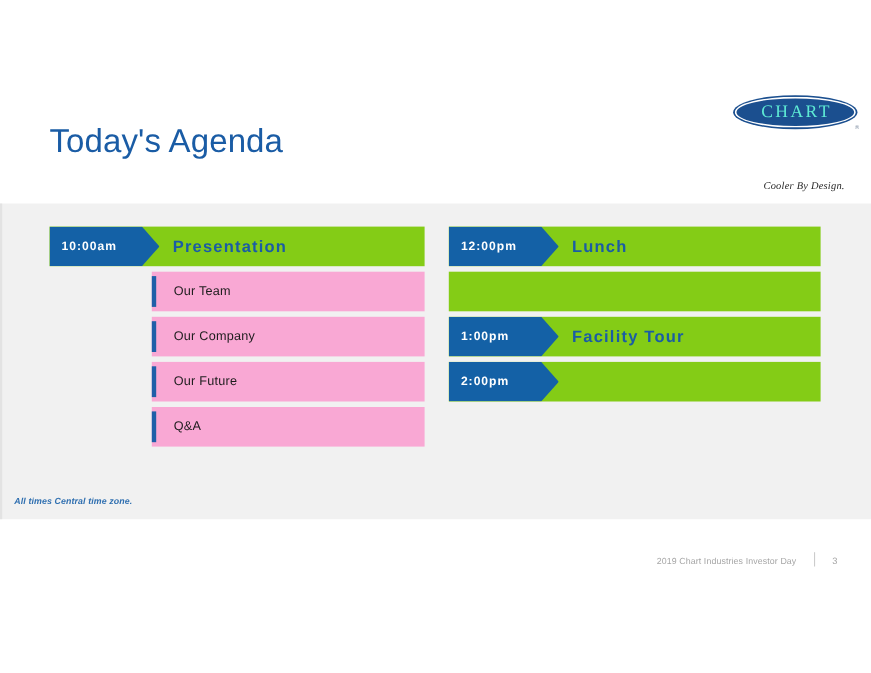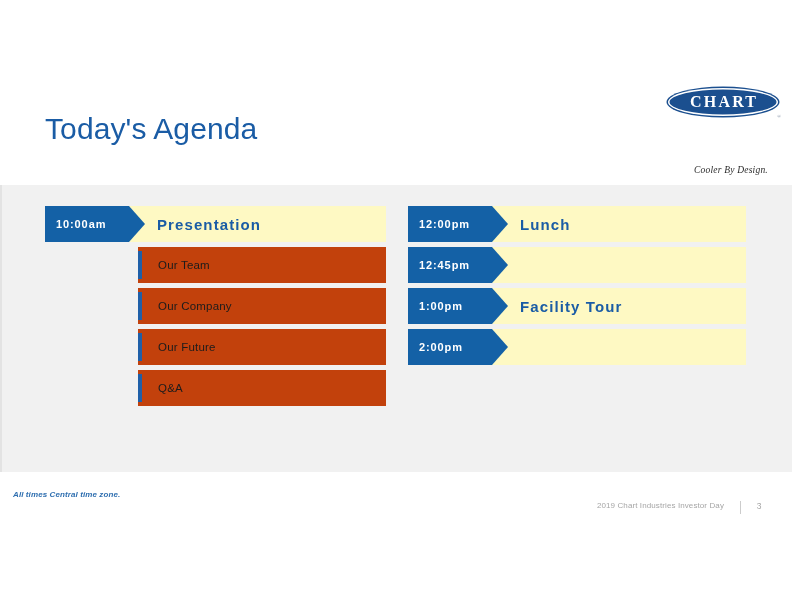--- a/index.html
+++ b/index.html
@@ -54,24 +54,24 @@
     width: 110px;
     height: 28px;
     border-radius: 50% / 50%;
     background: #1b4f8f;
     box-shadow: inset 0 0 0 1.5px #ffffff, 0 0 0 1.5px #1b4f8f;
     display: flex;
     align-items: center;
     justify-content: center;
   }
   .logo-wordmark {
-    color: #ffffff;
+    color: #5eead4;
     font-family: "Liberation Serif", serif;
     font-size: 16px;
-    font-weight: 700;
+    font-weight: 400;
     letter-spacing: 2.2px;
     text-indent: 2.2px;
     line-height: 1;
   }
   .logo-reg {
     position: absolute;
     right: -3px;
     bottom: -3px;
     font-size: 5px;
     color: #6b7c93;
@@ -122,21 +122,21 @@
     position: absolute;
     top: 21px;
   }
   .col-left  { left: 45px;  width: 341px; }
   .col-right { left: 408px; width: 338px; }
 
   .row {
     position: relative;
     height: 36px;
     margin-bottom: 5px;
-    background: #fef9c3;
+    background: #84cc16;
   }
 
   
   .chev {
     position: absolute;
     left: 0;
     top: 0;
     height: 36px;
     background: #1461a6;
     color: #ffffff;
@@ -167,21 +167,21 @@
   .col-left  .row-title { left: 112px; }
   .col-right .row-title { left: 112px; }
 
   
   .row-sub {
     position: relative;
     height: 36px;
     margin-bottom: 5px;
     margin-left: 93px;
     width: 248px;
-    background: #c2410c;
+    background: #f9a8d4;
   }
   .sub-bar {
     position: absolute;
     left: 0;
     top: 4px;
     width: 4px;
     height: 28px;
     background: #1f5fa8;
   }
   .sub-label {
@@ -202,30 +202,29 @@
   .footnote {
     position: absolute;
     left: 13px;
     top: 451px;
     font-size: 8px;
     font-style: italic;
     font-weight: 700;
     color: #2f6fb0;
     letter-spacing: 0.1px;
     white-space: nowrap;
-    margin-top: 39px;
   }
 
   
   .footer {
     position: absolute;
     right: 29px;
     top: 501px;
     display: flex;
-    align-items: flex-start;
+    align-items: flex-end;
     height: 14px;
   }
   .footer-text {
     font-size: 8px;
     color: #a6a6a6;
     letter-spacing: 0.1px;
     white-space: nowrap;
   }
   .footer-divider {
     width: 1px;
@@ -293,21 +292,20 @@
     </div>
 
     <div class="col col-right">
 
       <div class="row">
         <div class="chev">12:00pm</div>
         <div class="row-title">Lunch</div>
       </div>
 
       <div class="row">
-        <div class="chev">12:45pm</div>
       </div>
 
       <div class="row">
         <div class="chev">1:00pm</div>
         <div class="row-title">Facility Tour</div>
       </div>
 
       <div class="row">
         <div class="chev">2:00pm</div>
       </div>

